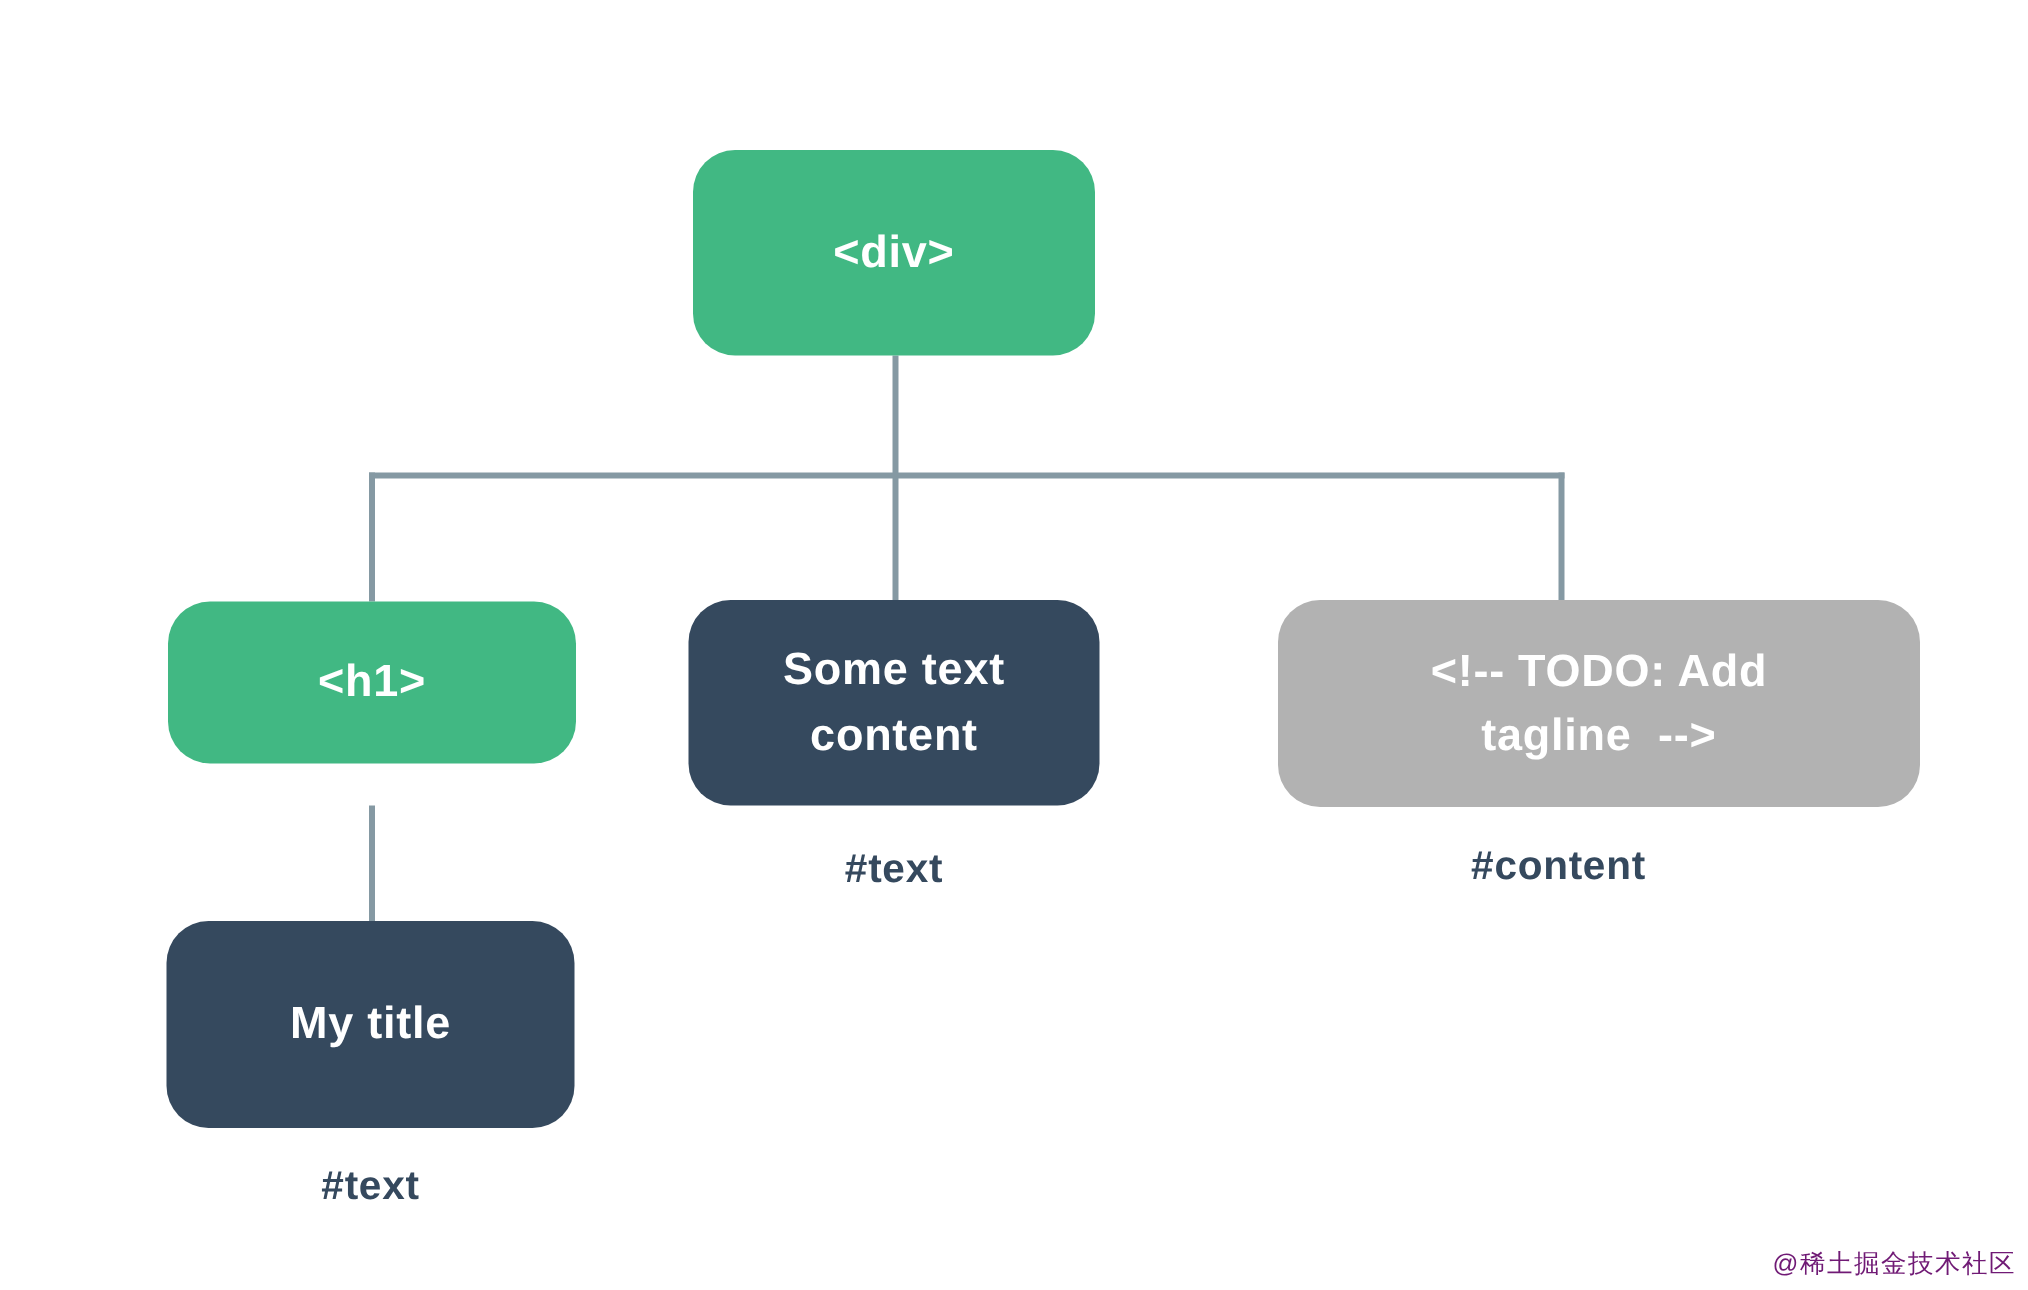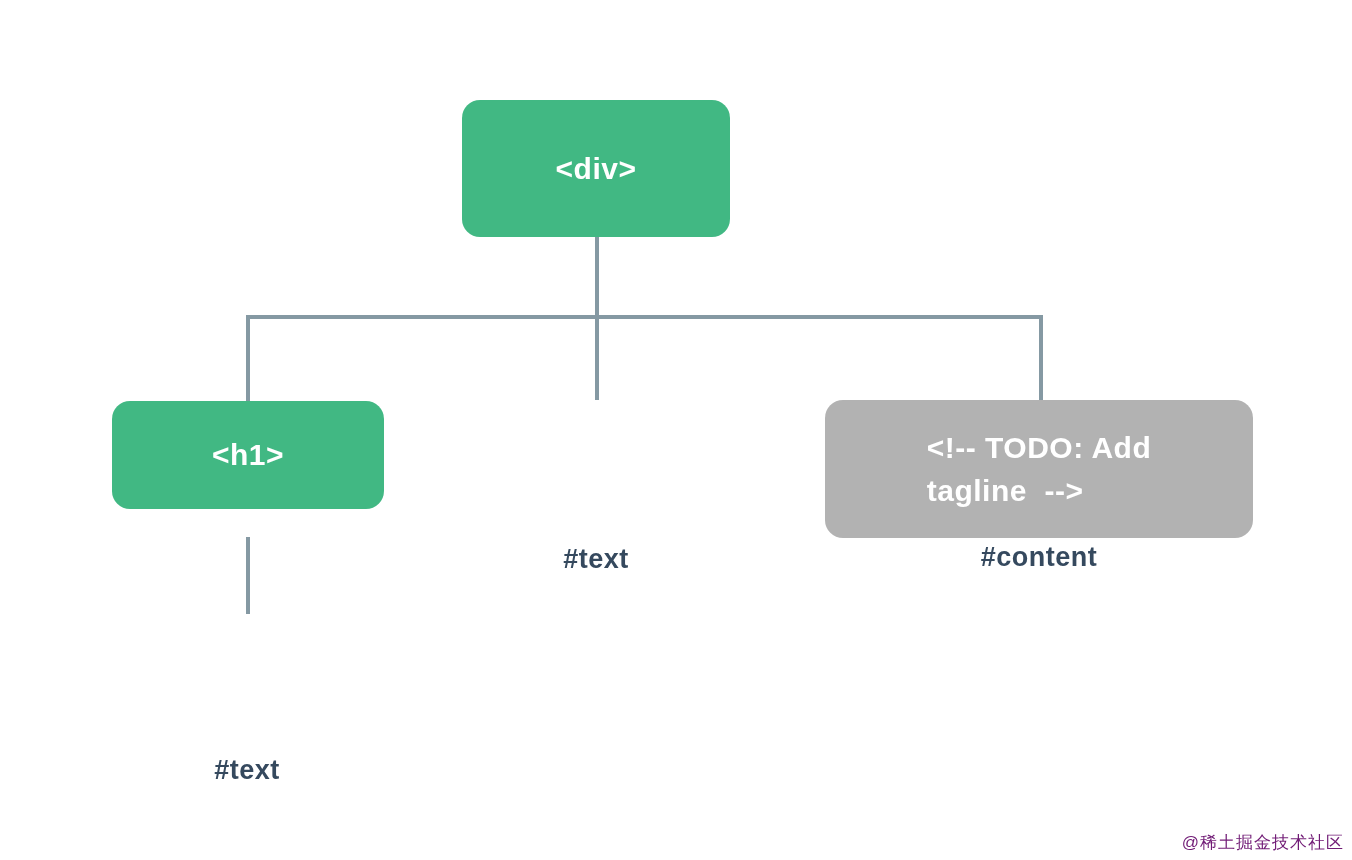--- a/index.html
+++ b/index.html
@@ -7,34 +7,35 @@
   .canvas {
     position: relative;
     width: 1352px;
     height: 860px;
     background: #ffffff;
     overflow: hidden;
     font-family: "Liberation Sans", "DejaVu Sans", sans-serif;
   }
   .node {
     position: absolute;
-    border-radius: 18px;
+    border-radius: 28px;
     display: flex;
     align-items: center;
     justify-content: center;
+    text-align: center;
     color: #ffffff;
     font-size: 30px;
     font-weight: 600;
     letter-spacing: 0.5px;
     line-height: 1.45;
     white-space: pre-wrap;
   }
   .node--element { background: #41b883; }
   .node--text    { background: #35495e; }
-  .node--comment { background: #b2b2b2; }
+  .node--comment { background: #b2b2b2; margin-left: 27px; }
 
   .node-div     { left: 462px; top: 100px; width: 268px; height: 137px; }
   .node-h1      { left: 112px; top: 401px; width: 272px; height: 108px; }
   .node-textc   { left: 459px; top: 400px; width: 274px; height: 137px; }
   .node-comment { left: 825px; top: 400px; width: 428px; height: 138px; }
   .node-title   { left: 111px; top: 614px; width: 272px; height: 138px; }
 
   .connector {
     position: absolute;
     background: #8599a3;
@@ -46,20 +47,21 @@
   .conn-v-h1     { left: 246px; top: 537px; width: 4px; height: 77px; }
 
   .type-label {
     position: absolute;
     color: #35495e;
     font-size: 27px;
     font-weight: 600;
     letter-spacing: 0.5px;
     text-align: center;
     white-space: nowrap;
+    margin-top: 20px;
   }
   .label-textc   { left: 459px; top: 544px; width: 274px; }
   .label-comment { left: 825px; top: 542px; width: 428px; }
   .label-title   { left: 111px; top: 755px; width: 272px; }
 
   .watermark {
     position: absolute;
     right: 8px;
     bottom: 6px;
     color: #701a75;
@@ -75,24 +77,27 @@
   <div class="connector conn-v-root"></div>
   <div class="connector conn-h"></div>
   <div class="connector conn-v-left"></div>
   <div class="connector conn-v-right"></div>
   <div class="connector conn-v-h1"></div>
 
   <div class="node node--element node-div">&lt;div&gt;</div>
 
   <div class="node node--element node-h1">&lt;h1&gt;</div>
 
+  <div class="node node--text node-textc">Some text
+content</div>
 
   <div class="node node--comment node-comment">&lt;!-- TODO: Add
 tagline  --&gt;</div>
 
+  <div class="node node--text node-title">My title</div>
 
   <div class="type-label label-textc">#text</div>
 
   <div class="type-label label-comment">#content</div>
 
   <div class="type-label label-title">#text</div>
 
   <div class="watermark">@稀土掘金技术社区</div>
 
 </div>

